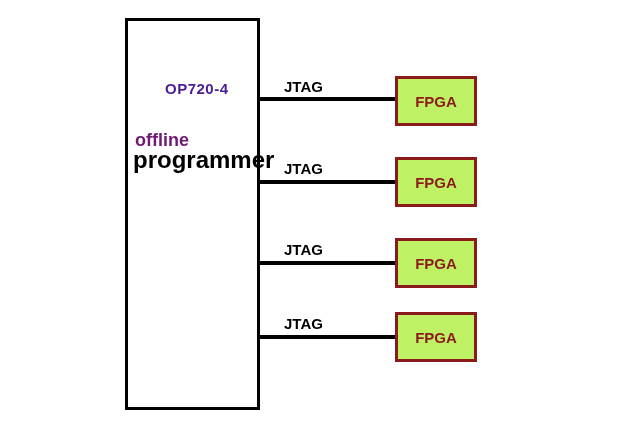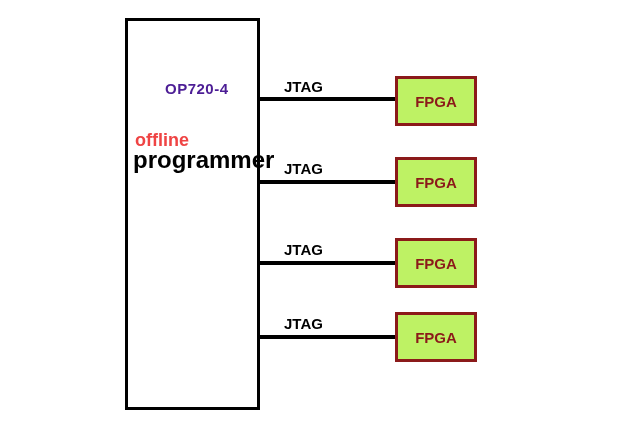--- a/index.html
+++ b/index.html
@@ -34,21 +34,21 @@
     color: #4c1d95;
     letter-spacing: 0.5px;
     margin-left: 20px;
   }
   .prog-sub1 {
     position: absolute;
     left: 135px;
     top: 130px;
     font-size: 18px;
     font-weight: bold;
-    color: #ef4444;
+    color: #701a75;
   }
   .prog-sub2 {
     position: absolute;
     left: 133px;
     top: 146px;
     font-size: 24px;
     font-weight: bold;
     color: #000000;
   }
   .wire {

